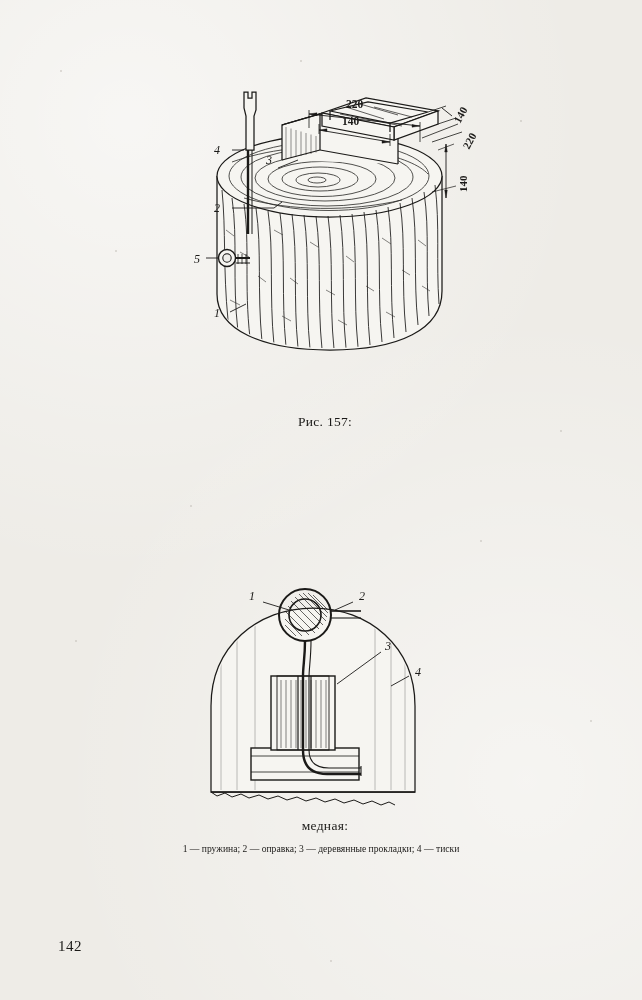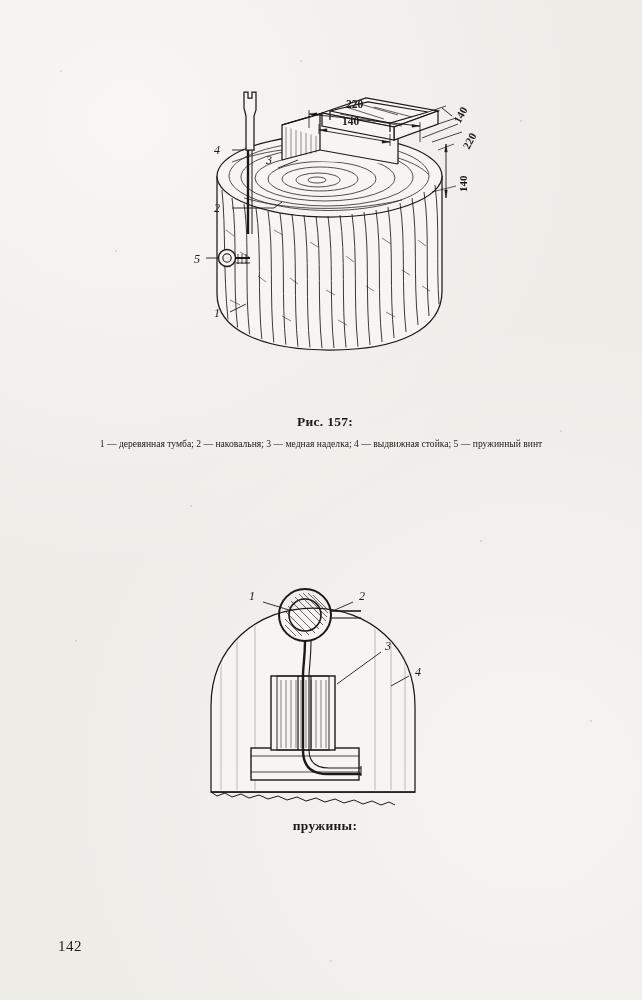--- a/index.html
+++ b/index.html
@@ -21,21 +21,21 @@
   .speck{position:absolute;background:#b9b5ad;border-radius:50%;opacity:.55;}
 
   
   #fig157{position:absolute;left:170px;top:80px;width:330px;height:330px;}
   #fig157 svg{display:block;}
 
   .capt{
     position:absolute;width:100%;text-align:center;
   }
   .capt-title{
-    font-size:13.5px;font-weight:bold;letter-spacing:.3px;padding-left:8px;
+    font-size:13.5px;font-weight:normal;letter-spacing:.3px;padding-left:8px;
   }
   .capt-legend{
     font-size:9.6px;line-height:1.45;margin-top:7px;padding:0 95px;
     text-align:center;font-style:normal;
   }
 
   #cap157{left:0;top:414px;}
   #cap158{left:0;top:818px;}
   #cap158 .capt-title{line-height:1.25;}
 
@@ -216,21 +216,20 @@
     <text x="172" y="45" font-size="11.5" font-weight="bold">140</text>
     <text transform="translate(290,44) rotate(-62)" font-size="11" font-weight="bold">140</text>
     <text transform="translate(299,70) rotate(-62)" font-size="11" font-weight="bold">220</text>
     <text transform="translate(297,112) rotate(-90)" font-size="11" font-weight="bold">140</text>
   </g>
 </svg>
 </div>
 
 <div id="cap157" class="capt">
   <div class="capt-title">Рис. 157:</div>
-  <div class="capt-legend">1 — деревянная тумба;  2 — наковальня;  3 — медная наделка; 4 — выдвижная стойка; 5 — пружинный винт</div>
 </div>
 
 <div id="fig158">
 <svg width="290" height="235" viewBox="0 0 290 235" xmlns="http://www.w3.org/2000/svg">
   <defs>
     <clipPath id="viseclip">
       <path d="M28,210 L28,125 C28,68 72,30 128,30 C184,30 228,68 228,125 L228,210 Z"></path>
     </clipPath>
   </defs>
 
@@ -302,16 +301,17 @@
   <g font-family="Liberation Serif, serif" font-size="12" fill="#1b1a18">
     <text x="64" y="20" font-style="italic">1</text>
     <text x="174" y="20" font-style="italic">2</text>
     <text x="200" y="70" font-style="italic">3</text>
     <text x="230" y="96" font-style="italic">4</text>
   </g>
 </svg>
 </div>
 
 <div id="cap158" class="capt">
-  <div class="capt-title">пружины:</div>
+  <div class="capt-title">медная:</div>
+  <div class="capt-legend">1 — пружина;  2 — оправка;  3 — деревянные прокладки;  4 — тиски</div>
 </div>
 
 <div id="pagenum">142</div>
 
 </body></html>

